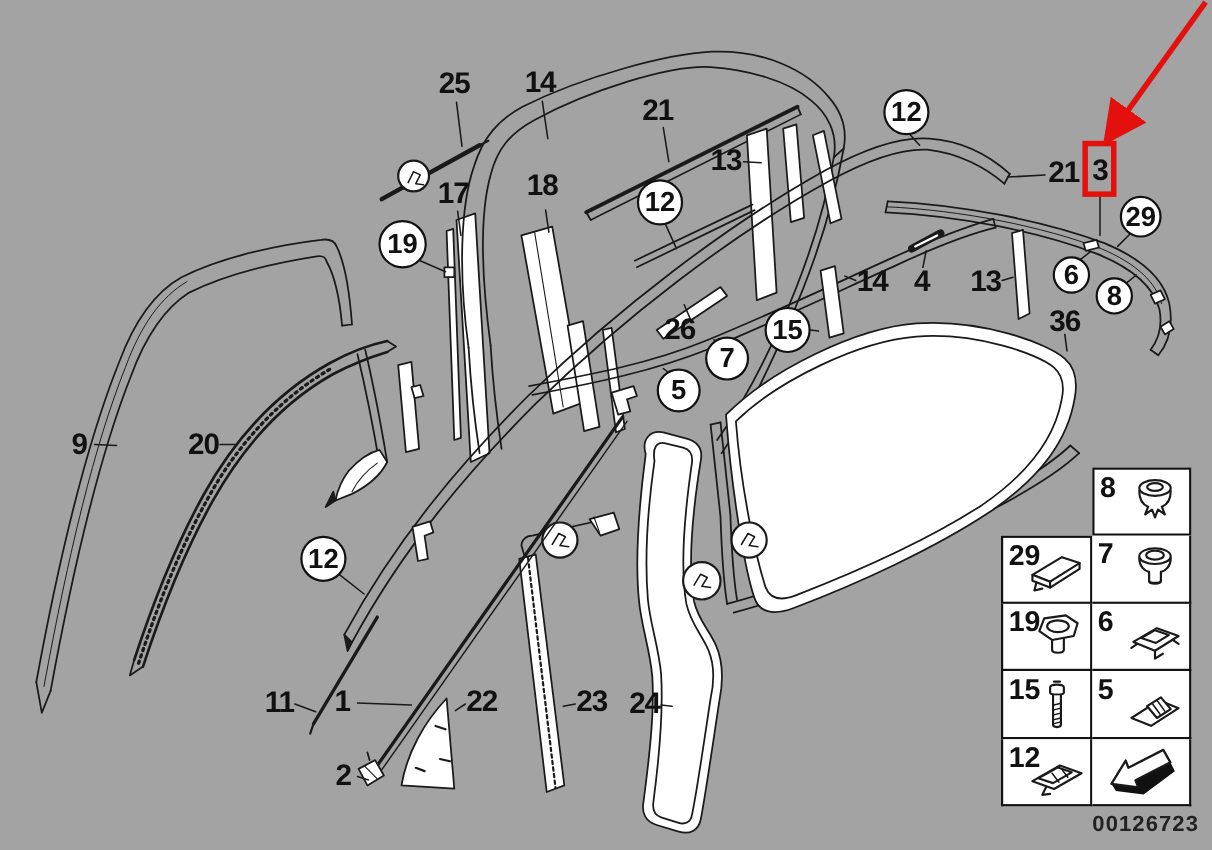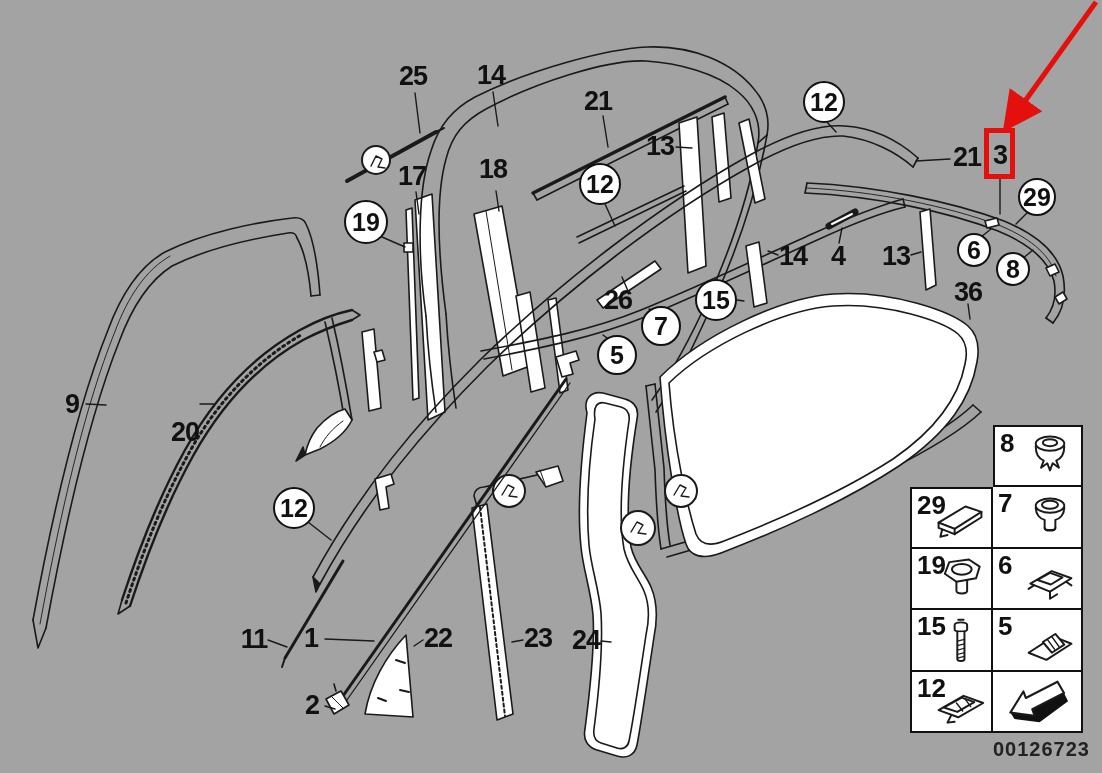--- a/index.html
+++ b/index.html
@@ -265,21 +265,21 @@
       <div class="lbl plain" style="left: 412px; top: 176px;">17</div>
       <div class="lbl plain" style="left: 493px; top: 169px;">18</div>
       <div class="lbl plain" style="left: 618px; top: 264px; margin-top: 36px;">26</div>
       <div class="lbl plain" style="left: 793px; top: 256px;">14</div>
       <div class="lbl plain" style="left: 838px; top: 256px;">4</div>
       <div class="lbl plain" style="left: 896px; top: 256px;">13</div>
       <div class="lbl plain" style="left: 967px; top: 157px;">21</div>
       <div class="lbl plain" style="left: 1000px; top: 155px;">3</div>
       <div class="lbl plain" style="left: 968px; top: 292px;">36</div>
       <div class="lbl plain" style="left: 72px; top: 404px;">9</div>
-      <div class="lbl plain" style="left: 185px; top: 404px; margin-top: 28px;">20</div>
+      <div class="lbl plain" style="left: 185px; top: 404px;">20</div>
       <div class="lbl plain" style="left: 254px; top: 639px;">11</div>
       <div class="lbl plain" style="left: 311px; top: 638px;">1</div>
       <div class="lbl plain" style="left: 312px; top: 705px;">2</div>
       <div class="lbl plain" style="left: 438px; top: 638px;">22</div>
       <div class="lbl plain" style="left: 538px; top: 638px;">23</div>
       <div class="lbl plain" style="left: 586px; top: 640px;">24</div>
       <div class="lbl circ" style="height: 44px; width: 44px; left: 366px; top: 222px;">19</div>
       <div class="lbl circ" style="height: 42px; width: 42px; left: 600px; top: 184px;">12</div>
       <div class="lbl circ" style="height: 42px; width: 42px; left: 824px; top: 102px;">12</div>
       <div class="lbl circ" style="height: 38px; width: 38px; left: 1037px; top: 197px;">29</div>

